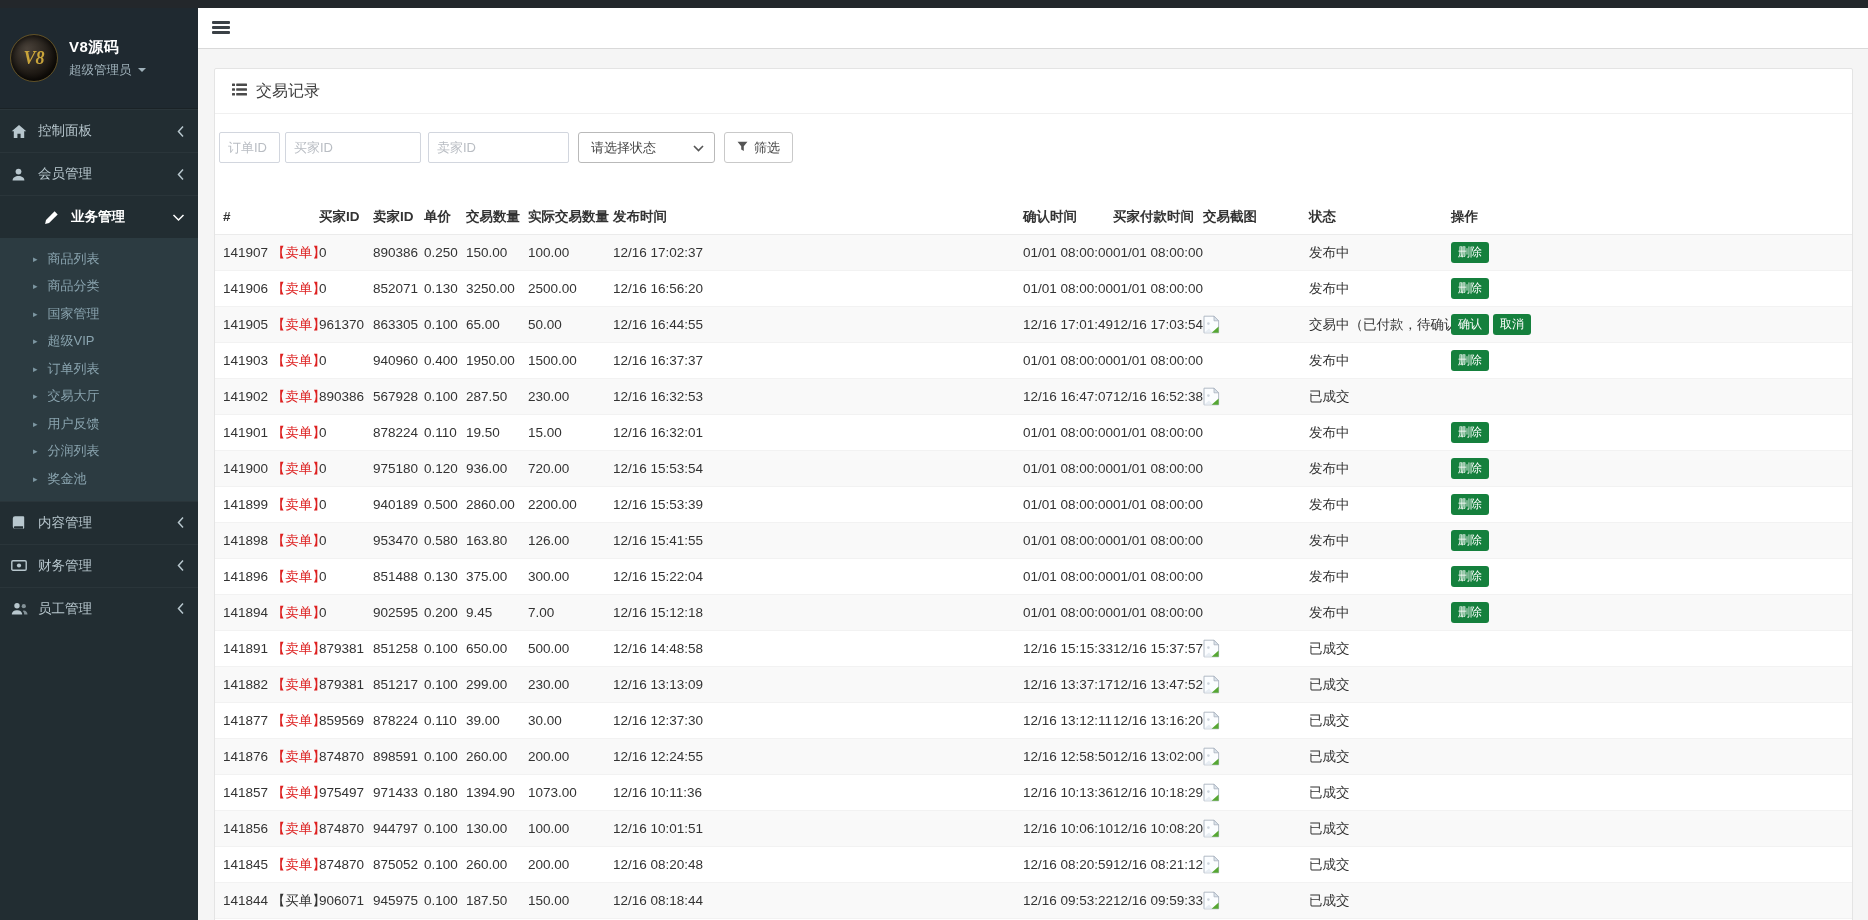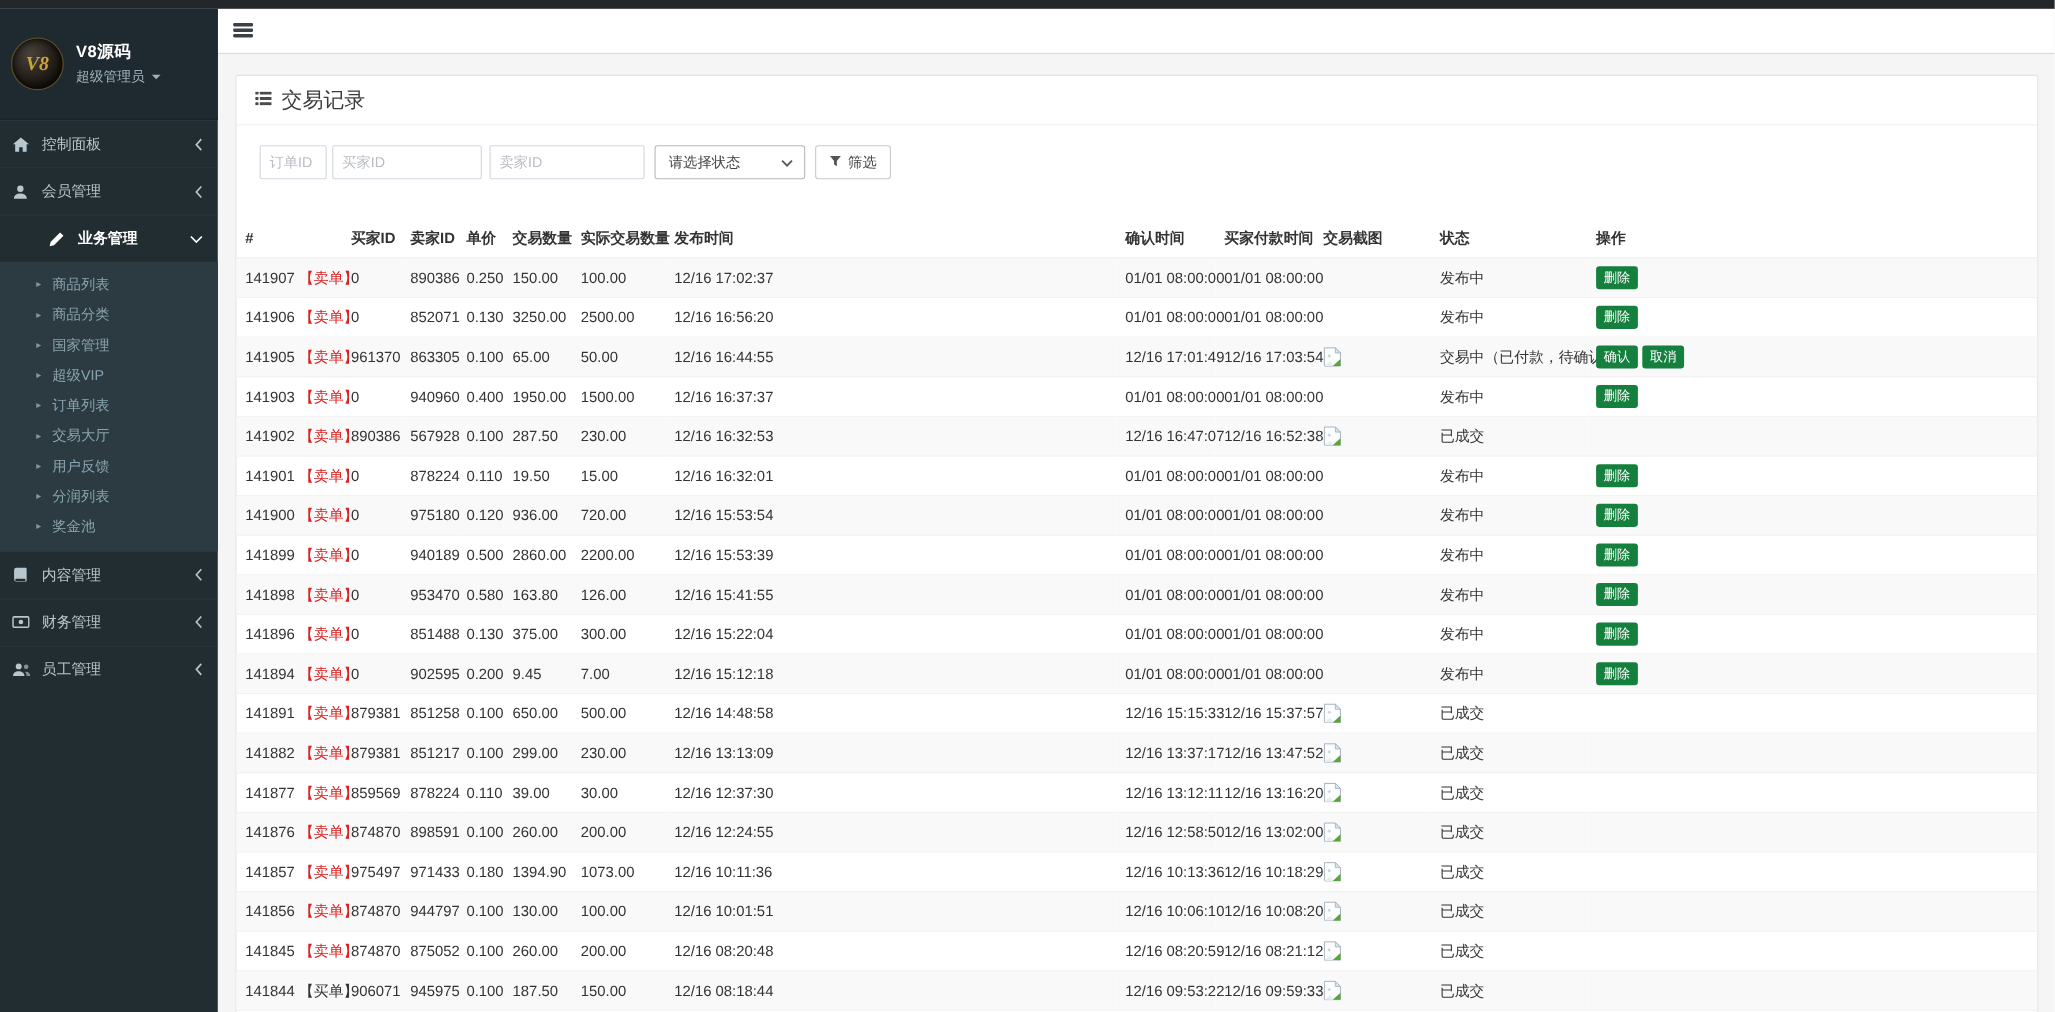--- a/index.html
+++ b/index.html
@@ -37,23 +37,23 @@
   .main{position:absolute;top:8px;left:198px;right:0;bottom:0;background:#f5f5f5;overflow:hidden;}
   .topbar{height:40px;background:#fff;border-bottom:1px solid #d9d9d9;position:relative;overflow:hidden;}
   .hamburger{position:absolute;left:14px;top:13px;width:18px;height:13px;cursor:pointer;display:flex;flex-direction:column;justify-content:space-between;}
   .hamburger span{height:2.6px;background:#3b4146;border-radius:1px;}
   .topbar-link{position:absolute;top:0;height:40px;display:flex;align-items:center;gap:5px;font-size:13px;color:#333;cursor:pointer;white-space:nowrap;margin-top:39px;}
   .clear-cache{right:38px;}
   .logout{left:calc(100% - 23px);}
   
   .content{padding:19px 15px 0 16px;}
   .card{background:#fff;border:1px solid #e4e4e4;border-radius:2px;height:870px;box-sizing:border-box;}
-  .card-header{height:45px;border-bottom:1px solid #f0f0f0;display:flex;align-items:center;padding-left:17px;gap:9px;font-size:19px;color:#3c3c3c;box-sizing:border-box;}
+  .card-header{height:45px;border-bottom:1px solid #f0f0f0;display:flex;align-items:center;padding-left:17px;gap:9px;font-size:16px;color:#3c3c3c;box-sizing:border-box;}
   
-  .filters{display:flex;align-items:flex-start;margin:18px 0 0 21px;gap:5px;}
+  .filters{display:flex;align-items:flex-start;margin:18px 0 0 4px;gap:5px;}
   .filters input{height:31px;box-sizing:border-box;border:1px solid #d2d6de;border-radius:2px;padding:0 8px;font-size:13px;color:#555;outline:none;background:#fff;font-family:inherit;}
   .filters input::placeholder{color:#b9bdc3;}
   .f-order{width:61px;}
   .f-buyer{width:136px;margin-right:2px;}
   .f-seller{width:141px;}
   .select{height:31px;width:137px;box-sizing:border-box;border:1px solid #b9b9b9;border-radius:3px;background:#fff;display:flex;align-items:center;justify-content:space-between;padding:0 10px 0 12px;font-size:13px;color:#444;cursor:pointer;margin-left:4px;}
   .btn-filter{height:31px;box-sizing:border-box;padding:0 12px;background:#fff;border:1px solid #c9c9c9;border-radius:3px;font-size:13px;color:#444;display:flex;align-items:center;gap:6px;cursor:pointer;margin-left:4px;font-family:inherit;}
   
   table.grid{margin-top:36px;border-collapse:collapse;table-layout:fixed;width:100%;}
   .grid thead th{height:35px;text-align:left;padding:0 8px;font-size:13.5px;color:#333;font-weight:bold;border-bottom:1px solid #ebebeb;white-space:nowrap;overflow:visible;}

